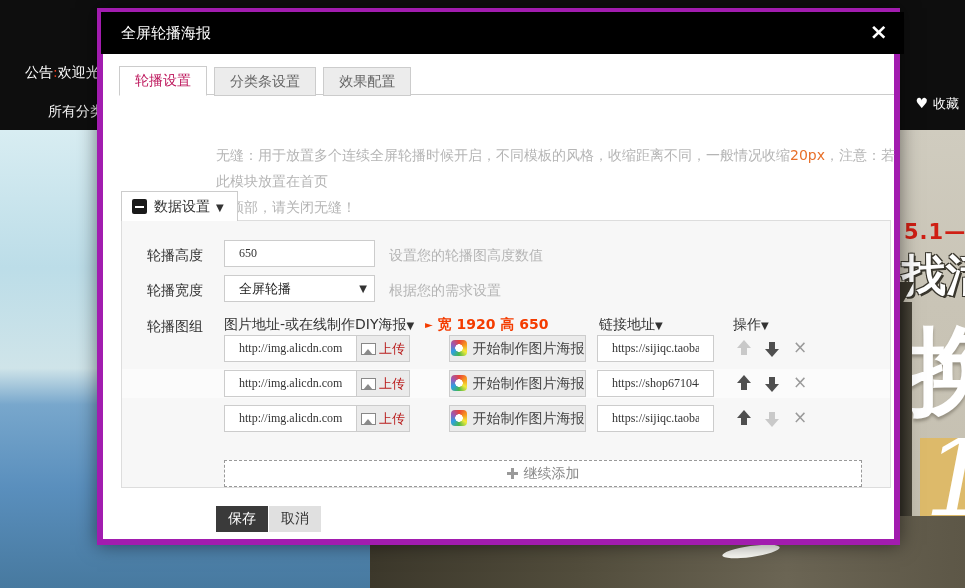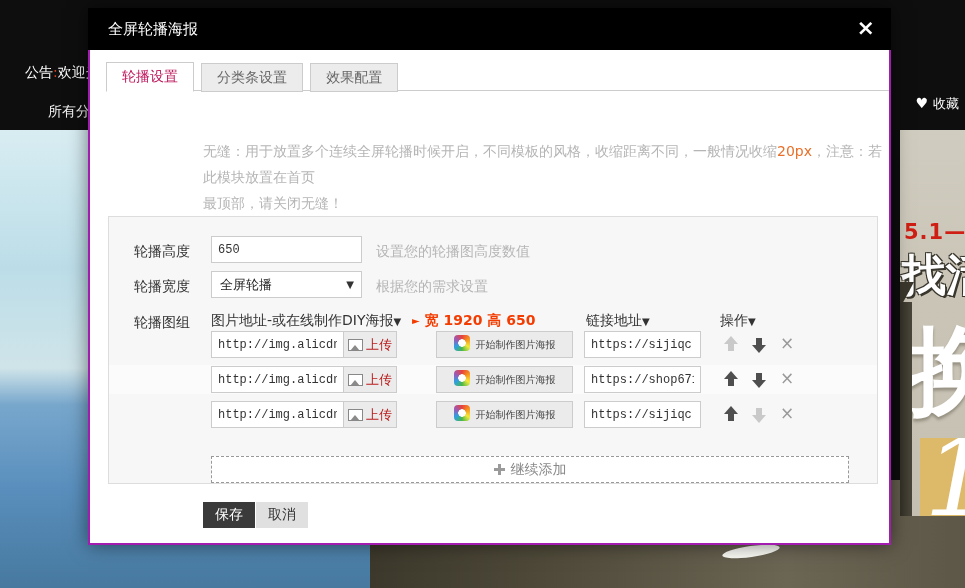--- a/index.html
+++ b/index.html
@@ -31,22 +31,22 @@
   .banner-pole { position:absolute; left:-4px; top:172px; width:16px; height:243px;
     background:linear-gradient(90deg,#2c2921,#4a463a); }
   .banner-funnel { position:absolute; left:-14px; top:152px; width:8px; height:0;
     border-top:26px solid #3a362c; border-left:14px solid transparent; border-right:14px solid transparent; }
   .banner-gold { position:absolute; left:20px; top:308px; width:50px; height:107px; background:#ddba6a; overflow:hidden; }
   .banner-gold .digit { position:absolute; left:4px; top:-14px; font-family:"DejaVu Serif","Liberation Serif",serif;
     font-style:italic; font-size:108px; color:#fff; line-height:1; }
   .banner-dot { position:absolute; left:2px; top:392px; width:16px; height:12px; background:#fff; border-radius:50%; transform:rotate(-18deg); }
 
   
-  .modal { position:absolute; left:88px; top:8px; width:803px; height:537px; background:#fff;
-    border:2px solid #a21caf; box-shadow:0 0 18px rgba(0,0,0,.5); }
+  .modal { position:absolute; left:97px; top:8px; width:803px; height:537px; background:#fff;
+    border:6px solid #a21caf; box-shadow:0 0 18px rgba(0,0,0,.5); }
   .modal-titlebar { position:absolute; left:-2px; top:-2px; width:803px; height:42px; background:#000; }
   .modal-title { position:absolute; left:20px; top:12px; color:#fff; font-size:15px; }
   .modal-close { position:absolute; right:16px; top:6px; color:#fff; font-size:22px; font-weight:bold; cursor:pointer; line-height:28px; }
 
   .tabs { position:absolute; left:16px; top:52px; right:0; height:29px; border-bottom:1px solid #ccc; }
   .tab { display:inline-block; height:29px; line-height:27px; padding:0 15px; font-size:14px; color:#666;
     background:#ececec; border:1px solid #ccc; border-left-width:1px; margin-right:2px; vertical-align:bottom; cursor:pointer; }
   .tab.active { background:#fff; color:#be185d; border-bottom-color:#fff; height:30px; position:relative; top:0px; }
 
   
@@ -69,45 +69,45 @@
     vertical-align:-3px; margin-right:7px; position:relative; }
   .minus-icon::after { content:""; position:absolute; left:3px; top:6.5px; width:9px; height:2px; background:#fff; }
   .panel-caret { font-size:10px; color:#333; margin-left:6px; }
 
   .panel { position:absolute; left:18px; top:206px; width:770px; height:268px; background:#f7f7f7; border:1px solid #ddd; }
 
   .frow-label { position:absolute; font-size:14px; color:#333; }
   .hint { position:absolute; font-size:14px; color:#b5b5b5; white-space:nowrap; }
 
   .txt-input { position:absolute; height:27px; border:1px solid #ccc; background:#fff; font-size:12px; color:#333;
-    padding:0 6px; font-family:Liberation Mono, monospace; outline:none; }
+    padding:0 14px; font-family:Liberation Serif, serif; outline:none; }
 
   .fake-select { position:absolute; left:102px; top:54px; width:151px; height:27px; border:1px solid #ccc; background:#fff;
-    font-size:13px; color:#222; line-height:25px; padding:0 8px; cursor:pointer; }
+    font-size:13px; color:#222; line-height:25px; padding:0 14px; cursor:pointer; }
   .fake-select .sel-caret { position:absolute; right:7px; top:0; font-size:10px; color:#333; }
 
   .imgs-header { position:absolute; left:0; top:92px; width:100%; height:20px; font-size:14px; color:#333; }
   .col-img-hdr { position:absolute; left:102px; white-space:nowrap; }
   .hdr-caret { font-size:10px; color:#333; }
   .size-note { position:absolute; left:283px; white-space:nowrap; color:#f43c00; font-weight:bold; font-size:14px;padding-left:20px; }
   .size-note .tri { font-size:10px; vertical-align:1px; }
   .col-link-hdr { position:absolute; left:477px; white-space:nowrap; }
   .col-act-hdr { position:absolute; left:611px; white-space:nowrap; }
 
   .c-row { position:absolute; left:0; width:100%; height:29px; }
   .c-row.alt { background:rgba(255,255,255,.55); }
   .c-row .img-input { left:102px; top:1px; width:133px; }
   .upload-btn { position:absolute; left:234px; top:1px; width:54px; height:27px; background:#ebebeb; border:1px solid #ccc;
     font-size:13px; color:#b91c1c; text-align:center; line-height:25px; cursor:pointer; white-space:nowrap; }
   .upload-ico { display:inline-block; width:15px; height:12px; border:1px solid #888; background:#fff; vertical-align:-2px;
     margin-right:3px; position:relative; overflow:hidden; }
   .upload-ico::after { content:""; position:absolute; left:1px; bottom:-1px; width:0; height:0;
     border-left:5px solid transparent; border-right:5px solid transparent; border-bottom:6px solid #8a8a8a; }
   .poster-btn { position:absolute; left:327px; top:1px; width:137px; height:27px; background:#ebebeb; border:1px solid #ccc;
-    font-size:10px; color:#444; text-align:center; line-height:25px; cursor:pointer; white-space:nowrap; }
+    font-size:14px; color:#444; text-align:center; line-height:25px; cursor:pointer; white-space:nowrap; }
   .poster-ico { display:inline-block; width:16px; height:16px; border-radius:4px; vertical-align:-3px; margin-right:6px;
     background:radial-gradient(circle at 50% 50%, #fff 0 3.5px, transparent 4px),
                conic-gradient(#e8413c,#f7941d,#f2e93b,#48b749,#2e9fe3,#9b59b6,#e8413c); }
   .c-row .link-input { left:475px; top:1px; width:117px; }
 
   .arrow { position:absolute; top:6px; width:16px; height:17px; cursor:pointer; }
   .arrow .tri { position:absolute; left:1px; width:0; height:0; border-left:7px solid transparent; border-right:7px solid transparent; }
   .arrow .stem { position:absolute; left:5px; width:6px; height:7px; }
   .arrow.up .tri { top:0; border-bottom:8px solid currentColor; }
   .arrow.up .stem { top:8px; background:currentColor; }
@@ -165,20 +165,23 @@
     <span class="tab active">轮播设置</span>
     <span class="tab">分类条设置</span>
     <span class="tab">效果配置</span>
   </div>
 
   <div class="seam-help">
     <span>无缝：用于放置多个连续全屏轮播时候开启，不同模板的风格，收缩距离不同，一般情况收缩</span><span class="px-orange">20px</span><span>，注意：若此模块放置在首页</span><br>
     <span>最顶部，请关闭无缝！</span>
   </div>
 
+  <div class="panel-tab">
+    <span class="minus-icon"></span><span>数据设置</span><span class="panel-caret">▼</span>
+  </div>
 
   <div class="panel">
 
     <div class="frow-label" style="left:25px; top:26px;">轮播高度</div>
     <input class="txt-input" style="left: 102px; top: 19px; width: 151px;" value="650">
     <div class="hint" style="left:267px; top:26px;">设置您的轮播图高度数值</div>
 
     <div class="frow-label" style="left:25px; top:61px;">轮播宽度</div>
     <div class="fake-select">
       <span>全屏轮播</span>

